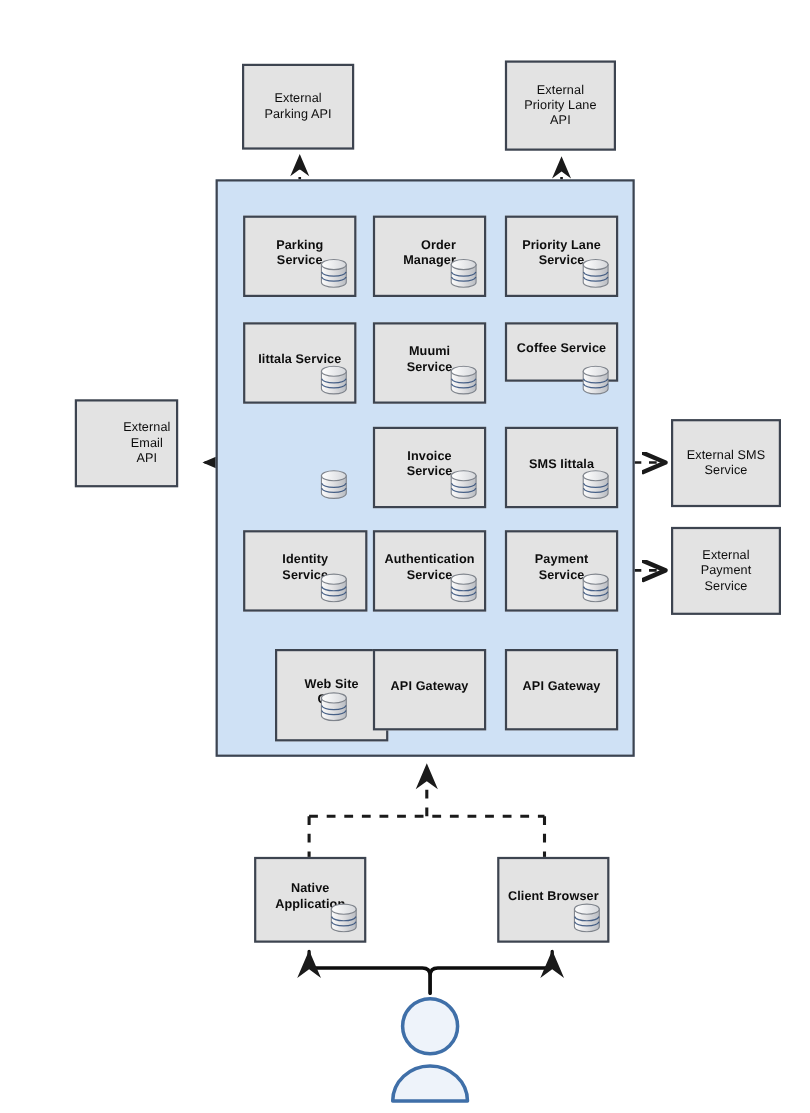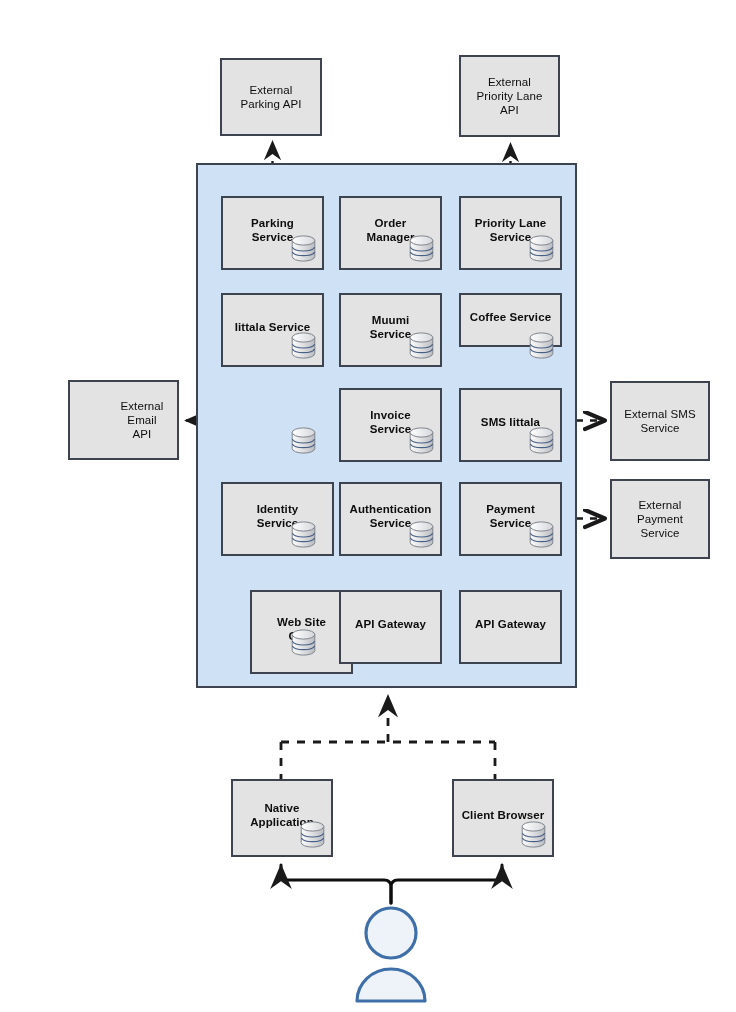--- a/index.html
+++ b/index.html
@@ -106,21 +106,21 @@
     <span class="lbl">External
 Parking API</span>
   </div>
 
   <div class="node" style="left:459px;top:55px;width:101px;height:82px;">
     <span class="lbl">External
 Priority Lane
 API</span>
   </div>
 
-  <div class="node" style="left:68px;top:380px;width:111px;height:80px;padding-left:37px;">
+  <div class="node" style="left:68px;top:363px;width:94px;height:80px;padding-left:37px;">
     <span class="lbl">External Email
 API</span>
   </div>
 
   <div class="node" style="left:610px;top:381px;width:100px;height:80px;">
     <span class="lbl">External SMS
 Service</span>
   </div>
 
   <div class="node" style="left:610px;top:479px;width:100px;height:80px;">
@@ -128,21 +128,21 @@
 Payment
 Service</span>
   </div>
 
   <div id="zone"></div>
 
   <div class="node svc" style="left:221px;top:196px;width:103px;height:74px;">
     <span class="lbl">Parking
 Service</span>
   </div>
-  <div class="node svc" style="left:339px;top:196px;width:103px;height:74px;">
+  <div class="node svc" style="left:339px;top:196px;width:103px;height:74px;text-align:right;">
     <span class="lbl">Order
 Manager</span>
   </div>
   <div class="node svc" style="left:459px;top:196px;width:103px;height:74px;">
     <span class="lbl">Priority Lane
 Service</span>
   </div>
 
   <div class="node svc" style="left:221px;top:293px;width:103px;height:74px;">
     <span class="lbl">Iittala Service</span>

